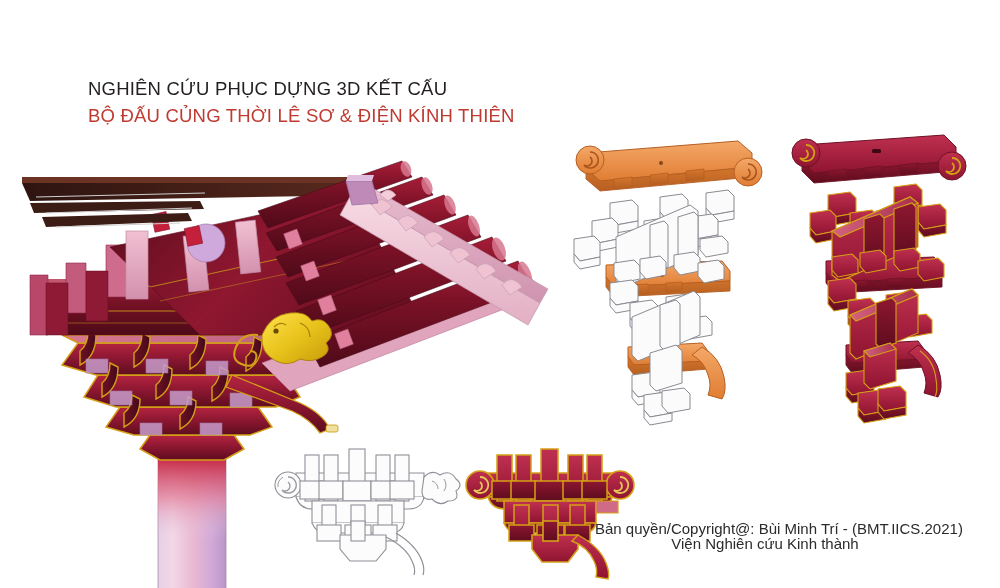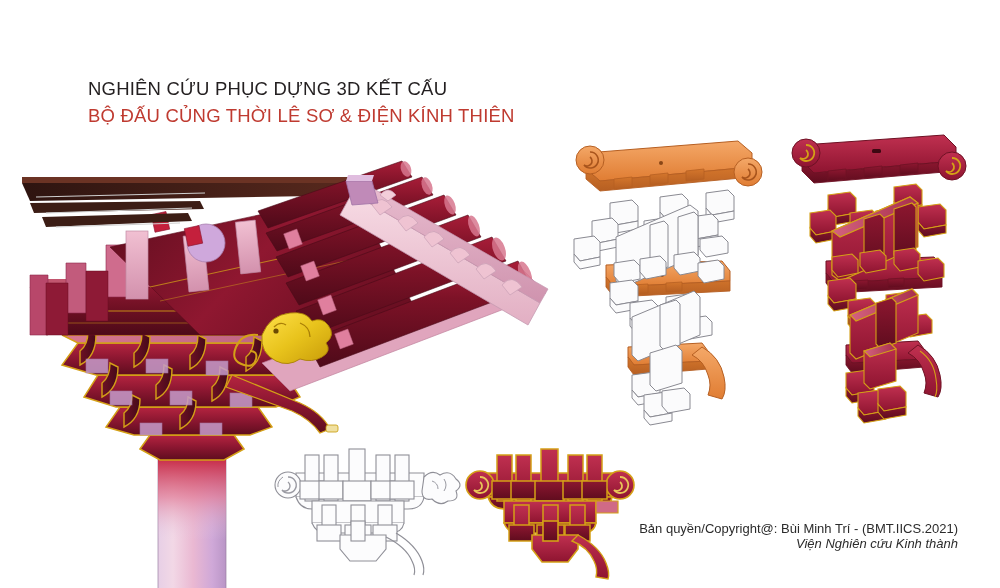--- a/index.html
+++ b/index.html
@@ -5,23 +5,23 @@
   html,body{margin:0;padding:0;background:#ffffff;}
   body{width:1000px;height:588px;overflow:hidden;font-family:"Liberation Sans",sans-serif;}
   #page{position:relative;width:1000px;height:588px;background:#ffffff;margin-top:35px;}
 
   
   #title-block{position:absolute;left:88px;top:41px;}
   #title-line1{font-size:18.5px;letter-spacing:.2px;color:#231f20;line-height:25px;white-space:nowrap;}
   #title-line2{font-size:18.5px;letter-spacing:.2px;color:#bf3a30;line-height:25px;white-space:nowrap;margin-top:2px;text-align:center;}
 
   
-  #credit-block{position:absolute;left:618px;top:486px;width:340px;text-align:right;color:#2b2b2b;font-size:13px;line-height:15px;}
+  #credit-block{position:absolute;left:595px;top:486px;width:340px;text-align:center;color:#2b2b2b;font-size:15px;line-height:15px;}
   #credit-line1{white-space:nowrap;}
-  #credit-line2{white-space:nowrap;font-style:italic;}
+  #credit-line2{white-space:nowrap;}
 
   
   .canvas{position:absolute;top:0;left:0;width:1000px;height:588px;pointer-events:none;}
 </style>
 </head>
 <body>
 
 <div id="page" style="background: rgb(255, 255, 255);">
 
   <div id="title-block">

